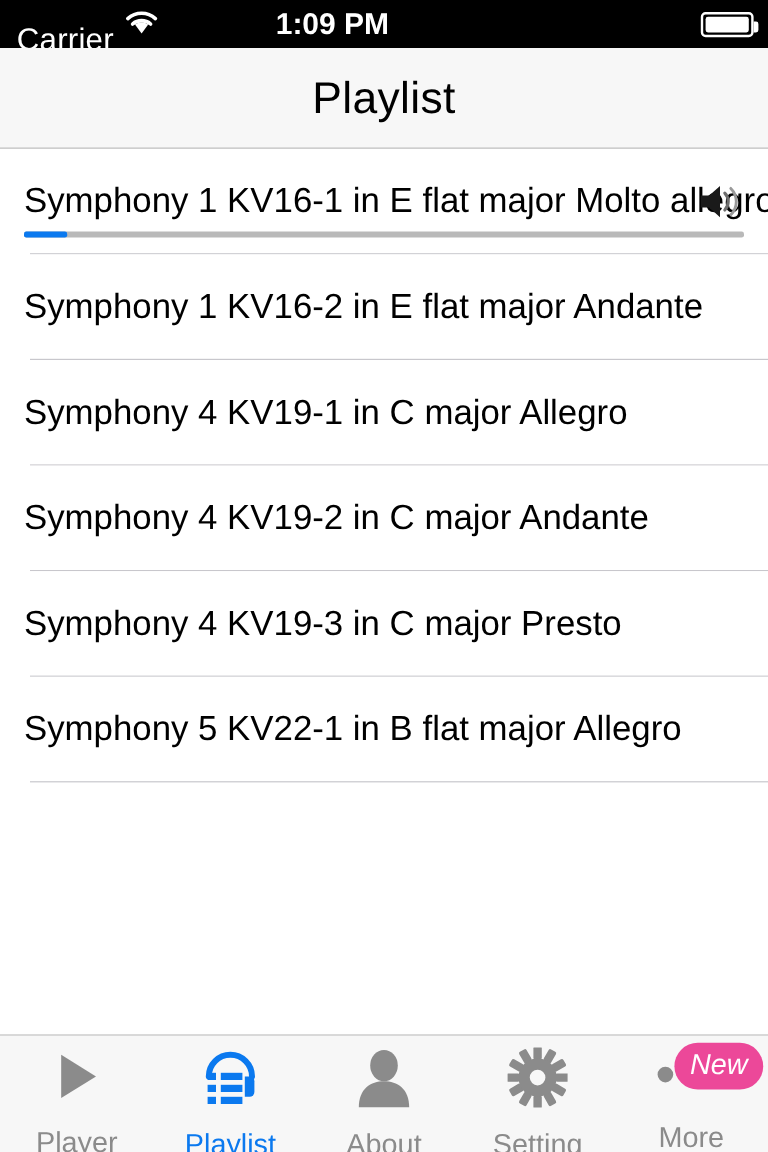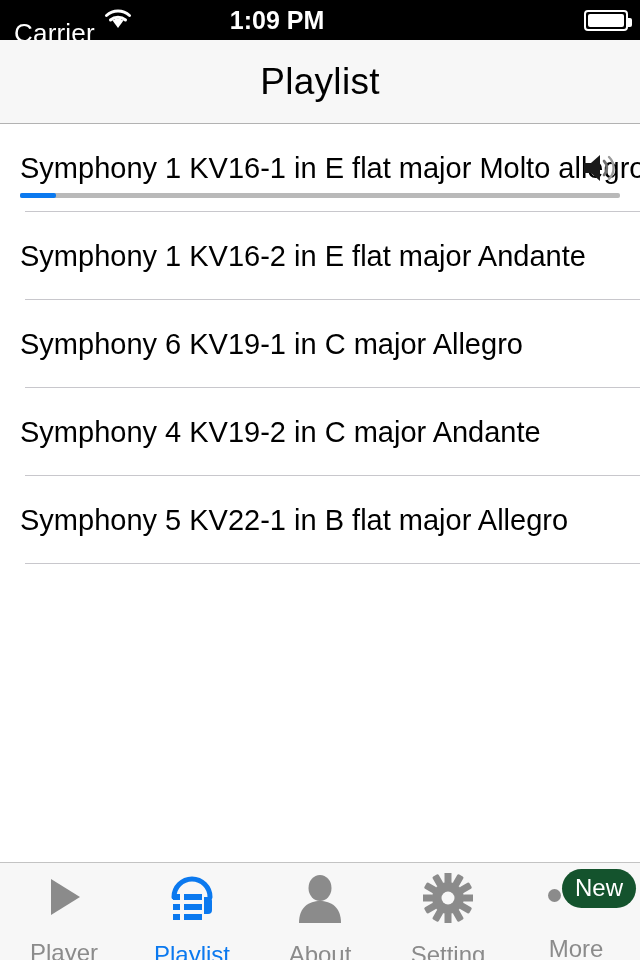--- a/index.html
+++ b/index.html
@@ -75,24 +75,25 @@
   .tab {
     position:relative; flex:1; height:98px;
     display:flex; flex-direction:column; align-items:center; justify-content:flex-start;
     padding-top:10px;
   }
   .tab-icon { height:52px; display:flex; align-items:center; justify-content:center; }
   .tab-label { font-size:24px; color:#8b8b8b; margin-top:20px; line-height:1; }
   .tab.active .tab-label { color:#0b79ef; }
   .badge {
     position:absolute; top:6px; right:4px;
-    background:#14532d; color:#fff;
+    background:#ec4899; color:#fff;
     font-size:24px; line-height:1;
     padding:7px 13px 8px 13px; border-radius:20px;
     white-space:nowrap;
+    font-style:italic;
   }
   .dots { display:flex; gap:9px; align-items:center; }
   .dot { width:13px; height:13px; border-radius:50%; background:#8b8b8b; }
 </style>
 </head>
 <body>
 
 <div id="app">
 
   <div class="statusbar">
@@ -131,25 +132,29 @@
         <div class="progress-track">
           <div class="progress-fill" style="width: 6%;"></div>
         </div>
         <div class="row-sep"></div>
       </div>
       <div class="row">
         <div class="row-label">Symphony 1 KV16-2 in E flat major Andante</div>
         <div class="row-sep"></div>
       </div>
       <div class="row">
-        <div class="row-label">Symphony 6 KV19-1 in C major Allegro</div>
+        <div class="row-label">Symphony 4 KV19-1 in C major Allegro</div>
         <div class="row-sep"></div>
       </div>
       <div class="row">
         <div class="row-label">Symphony 4 KV19-2 in C major Andante</div>
+        <div class="row-sep"></div>
+      </div>
+      <div class="row">
+        <div class="row-label">Symphony 4 KV19-3 in C major Presto</div>
         <div class="row-sep"></div>
       </div>
       <div class="row">
         <div class="row-label">Symphony 5 KV22-1 in B flat major Allegro</div>
         <div class="row-sep"></div>
       </div>
     </div>
 
   <div class="tabbar" id="tabbar-container">
       <div class="tab">

